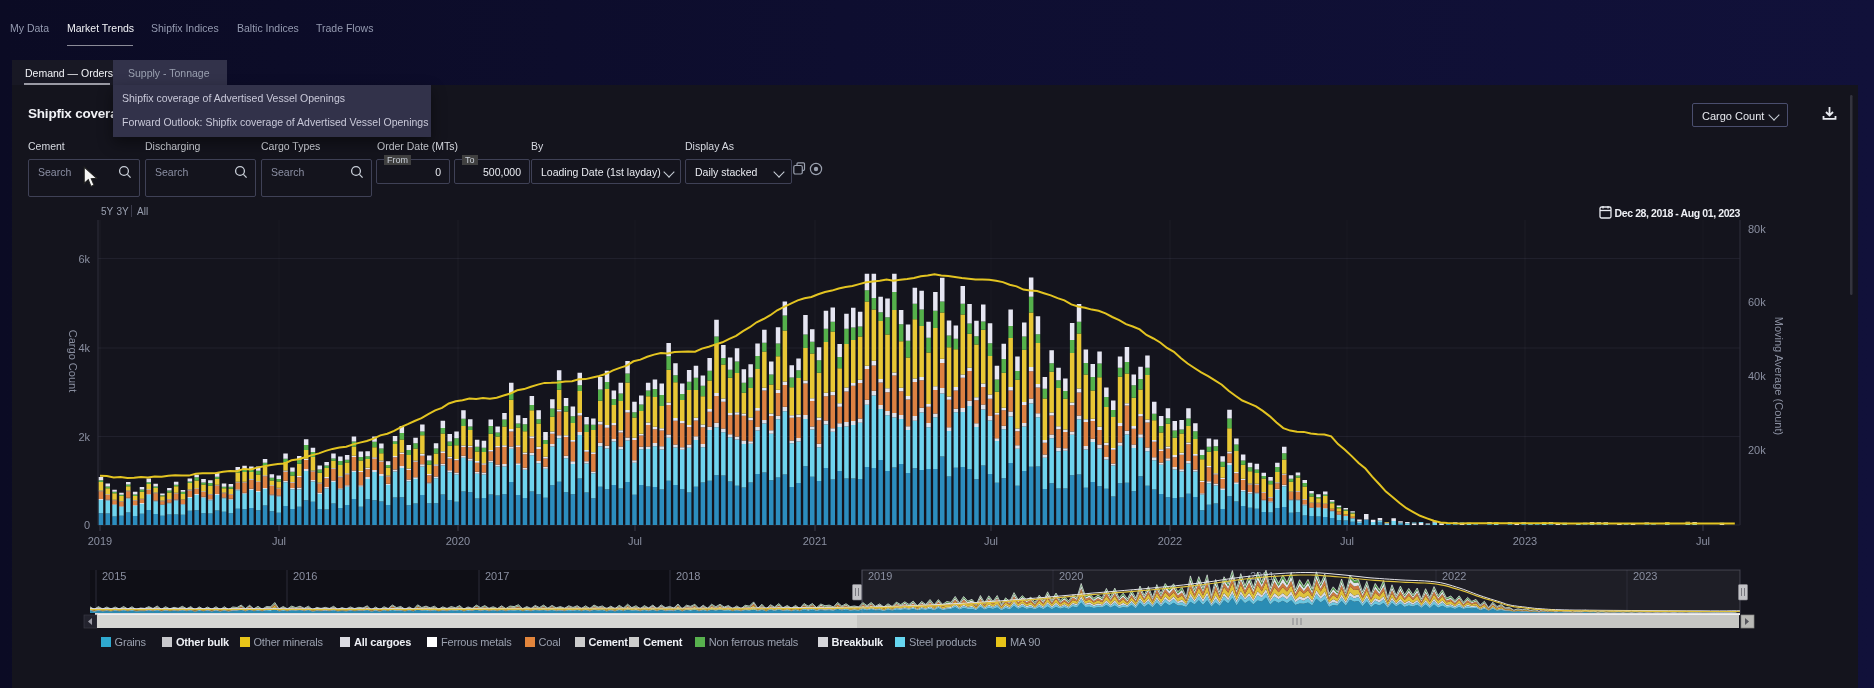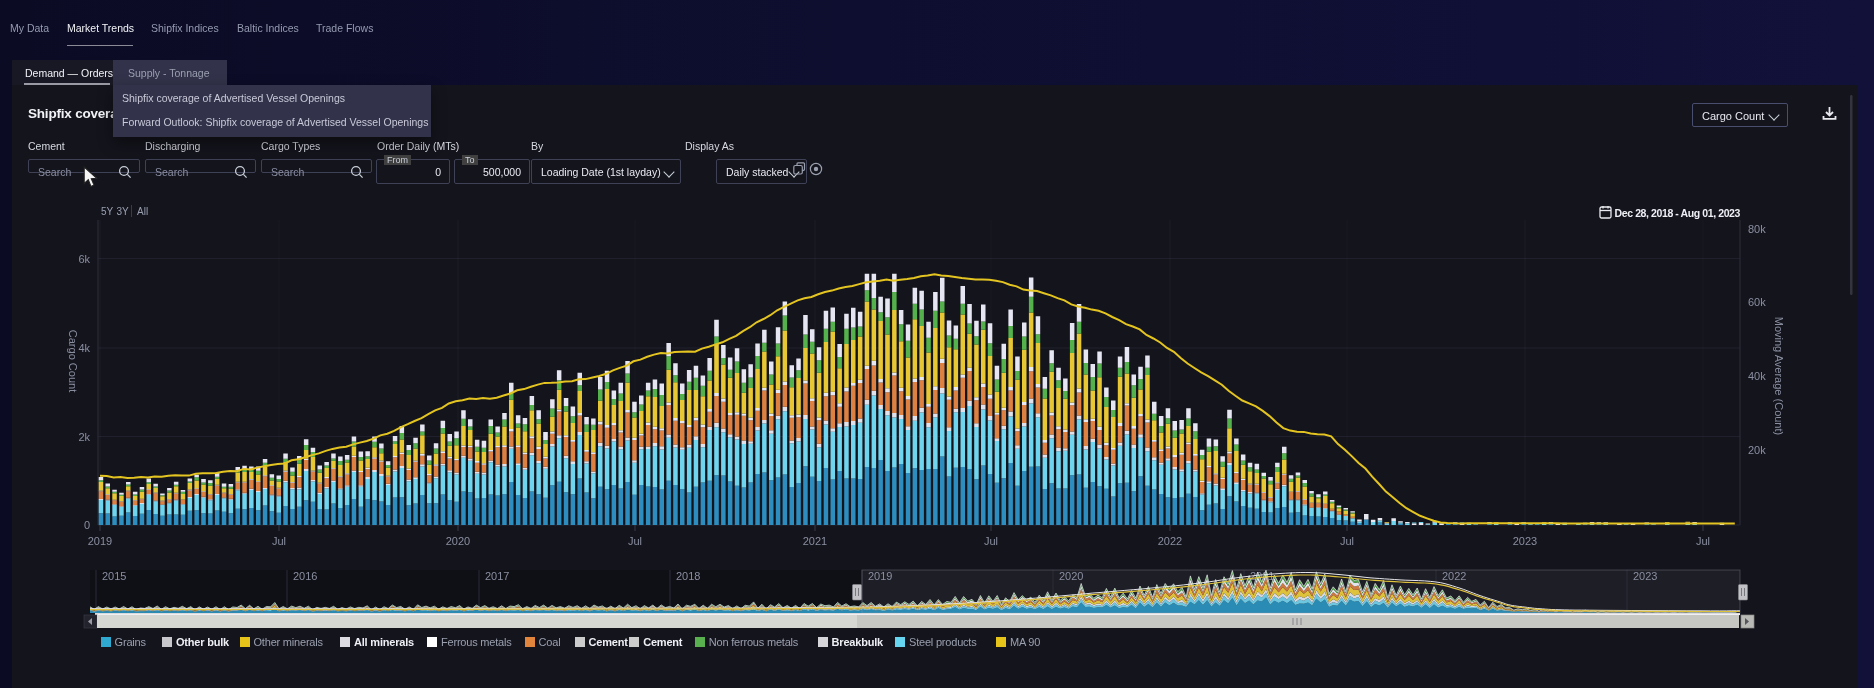--- a/index.html
+++ b/index.html
@@ -8,21 +8,21 @@
 .nav a { position:absolute; top:21.5px; font-size:10.5px; color:#949ab0; text-decoration:none; }
 .panel { position:absolute; left:12px; top:85px; width:1846px; height:603px; background:#14141d; }
 .tab-active { position:absolute; left:12px; top:60px; width:101px; height:25px; background:#181824; }
 .tab-underline { position:absolute; left:24px; top:83px; width:86px; height:2px; background:#9a9aa4; }
 .tab-hover { position:absolute; left:113px; top:60px; width:114px; height:25px; background:#32324a; }
 .tab-label { position:absolute; font-size:10.5px;text-align:center; }
 .dropdown { position:absolute; left:113px; top:85px; width:318px; height:52px; background:#32324a; box-shadow:0 6px 14px rgba(0,0,0,0.45); z-index:5; }
 .dropdown div { position:absolute; left:9px; font-size:10.5px; color:#c9c9d9; white-space:nowrap; }
 .title { position:absolute; left:28px; top:106px; font-size:13.5px; font-weight:bold; letter-spacing:-0.2px; color:#f2f3f7; }
 .flabel { position:absolute; top:140px; font-size:10.5px; color:#d6d9e0; }
-.sbox { position:absolute; top:159px; height:14px; border:1px solid #3f4156; border-radius:2px; background:transparent; }
+.sbox { position:absolute; top:159px; height:38px; border:1px solid #3f4156; border-radius:2px; background:transparent; }
 .sbox .ph { position:absolute; left:9px; top:6px; font-size:10.5px; color:#8b8fa3; }
 .numbox { position:absolute; top:159px; height:25px; border:1px solid #3f4156; border-radius:2px; }
 .numbox .nl { position:absolute; top:-5px; left:7px; font-size:9px; color:#c9cfd8; background:#404040; padding:0 3px; }
 .numbox .nv { position:absolute; right:8px; top:6px; font-size:10.5px; color:#e8eaf0; }
 .selbox { position:absolute; top:159px; height:25px; border:1px solid #3f4156; border-radius:2px; }
 .selbox .sv { position:absolute; left:9px; top:6px; font-size:10.5px; color:#e8eaf0; white-space:nowrap; }
 .chev { position:absolute; width:8px; height:8px; border-right:1.6px solid #c9cfd8; border-bottom:1.6px solid #c9cfd8; transform:rotate(45deg); }
 .li { position:absolute; top:635.5px; height:12px; font-size:11px; letter-spacing:-0.2px; white-space:nowrap; }
 .li .sq { display:inline-block; width:10px; height:10px; margin-right:4px; vertical-align:-1px; }
 </style></head>
@@ -43,21 +43,21 @@
 <div class="tab-label" style="left:128px;top:66.5px;color:#9aa0b0">Supply - Tonnage</div>
 <div class="title">Shipfix coverage of Advertised Vessel Openings</div>
 <div class="dropdown">
 <div style="top:7px">Shipfix coverage of Advertised Vessel Openings</div>
 <div style="top:31px">Forward Outlook: Shipfix coverage of Advertised Vessel Openings</div>
 </div>
 
 <div class="flabel" style="left:28px">Cement</div>
 <div class="flabel" style="left:145px">Discharging</div>
 <div class="flabel" style="left:261px">Cargo Types</div>
-<div class="flabel" style="left:377px">Order Daily (MTs)</div>
+<div class="flabel" style="left:377px">Order Date (MTs)</div>
 <div class="flabel" style="left:531px">By</div>
 <div class="flabel" style="left:685px">Display As</div>
 
 <div class="sbox" style="left:28px;width:112px">
     <span class="ph">Search</span>
 <svg style="position:absolute;right:7px;top:5px" width="14" height="14" viewBox="0 0 14 14">
       <circle cx="6" cy="6" r="4.4" fill="none" stroke="#c9cfd8" stroke-width="1.3"></circle>
       <line x1="9.4" y1="9.4" x2="12.6" y2="12.6" stroke="#c9cfd8" stroke-width="1.3"></line>
     </svg>
   </div>
@@ -80,21 +80,21 @@
     <span class="nv">0</span>
   </div>
 <div class="numbox" style="left:454px;width:76px">
     <span class="nl">To</span>
     <span class="nv">500,000</span>
   </div>
 <div class="selbox" style="left:531px;width:150px">
     <span class="sv">Loading Date (1st layday)</span>
     <span class="chev" style="right:7px;top:7.5px"></span>
   </div>
-<div class="selbox" style="left:716px;width:91px">
+<div class="selbox" style="left:685px;width:107px">
     <span class="sv">Daily stacked</span>
     <span class="chev" style="right:8px;top:7.5px"></span>
   </div>
 <svg style="position:absolute;left:793px;top:162px" width="30" height="15" viewBox="0 0 30 15">
 <rect x="0.8" y="3.5" width="8.5" height="8.5" rx="1.5" fill="none" stroke="#9aa0ae" stroke-width="1.2"></rect>
 <path d="M4 3.5 V1.8 a1 1 0 0 1 1-1 h5.5 a1 1 0 0 1 1 1 V7.3 a1 1 0 0 1 -1 1 H9.3" fill="none" stroke="#9aa0ae" stroke-width="1.2"></path>
 <circle cx="23" cy="7" r="5.6" fill="none" stroke="#9aa0ae" stroke-width="1.2"></circle>
 <circle cx="23" cy="7" r="2.2" fill="#9aa0ae"></circle>
 </svg>
 
@@ -226,21 +226,21 @@
       <line x1="1301" y1="618" x2="1301" y2="625"></line>
 </g>
 <rect x="1741" y="615" width="13" height="13" fill="#b9b9b6" stroke="#8a8a88" stroke-width="0.7"></rect>
 <path d="M1745 618 L1749 621.5 L1745 625 Z" fill="#55555c"></path>
 
 <rect x="1850" y="95" width="2.5" height="200" rx="1.2" fill="#34343e"></rect>
 </svg>
 <div class="li" style="left:100.6px"><span class="sq" style="background:#2fa9cf"></span><span style="color:#9aa0ae">Grains</span></div>
 <div class="li" style="left:162px"><span class="sq" style="background:#c8c8cc"></span><span style="color:#eef0f5;font-weight:bold">Other bulk</span></div>
 <div class="li" style="left:239.5px"><span class="sq" style="background:#e7c419"></span><span style="color:#9aa0ae">Other minerals</span></div>
-<div class="li" style="left:340px"><span class="sq" style="background:#dcdce2"></span><span style="color:#eef0f5;font-weight:bold">All minerals</span></div>
+<div class="li" style="left:340px"><span class="sq" style="background:#dcdce2"></span><span style="color:#eef0f5;font-weight:bold">All cargoes</span></div>
 <div class="li" style="left:427px"><span class="sq" style="background:#ffffff"></span><span style="color:#9aa0ae">Ferrous metals</span></div>
 <div class="li" style="left:524.6px"><span class="sq" style="background:#e2853c"></span><span style="color:#9aa0ae">Coal</span></div>
 <div class="li" style="left:574.6px"><span class="sq" style="background:#cccccc"></span><span style="color:#eef0f5;font-weight:bold">Cement</span></div>
 <div class="li" style="left:629.2px"><span class="sq" style="background:#cccccc"></span><span style="color:#eef0f5;font-weight:bold">Cement</span></div>
 <div class="li" style="left:694.8px"><span class="sq" style="background:#58b14e"></span><span style="color:#9aa0ae">Non ferrous metals</span></div>
 <div class="li" style="left:817.6px"><span class="sq" style="background:#d5d5da"></span><span style="color:#eef0f5;font-weight:bold">Breakbulk</span></div>
 <div class="li" style="left:895px"><span class="sq" style="background:#66d6f0"></span><span style="color:#9aa0ae">Steel products</span></div>
 <div class="li" style="left:996px"><span class="sq" style="background:#e7c419"></span><span style="color:#9aa0ae">MA 90</span></div>
 
 <svg style="position:absolute;left:83px;top:166px;z-index:9" width="15" height="23" viewBox="0 0 15 23">

